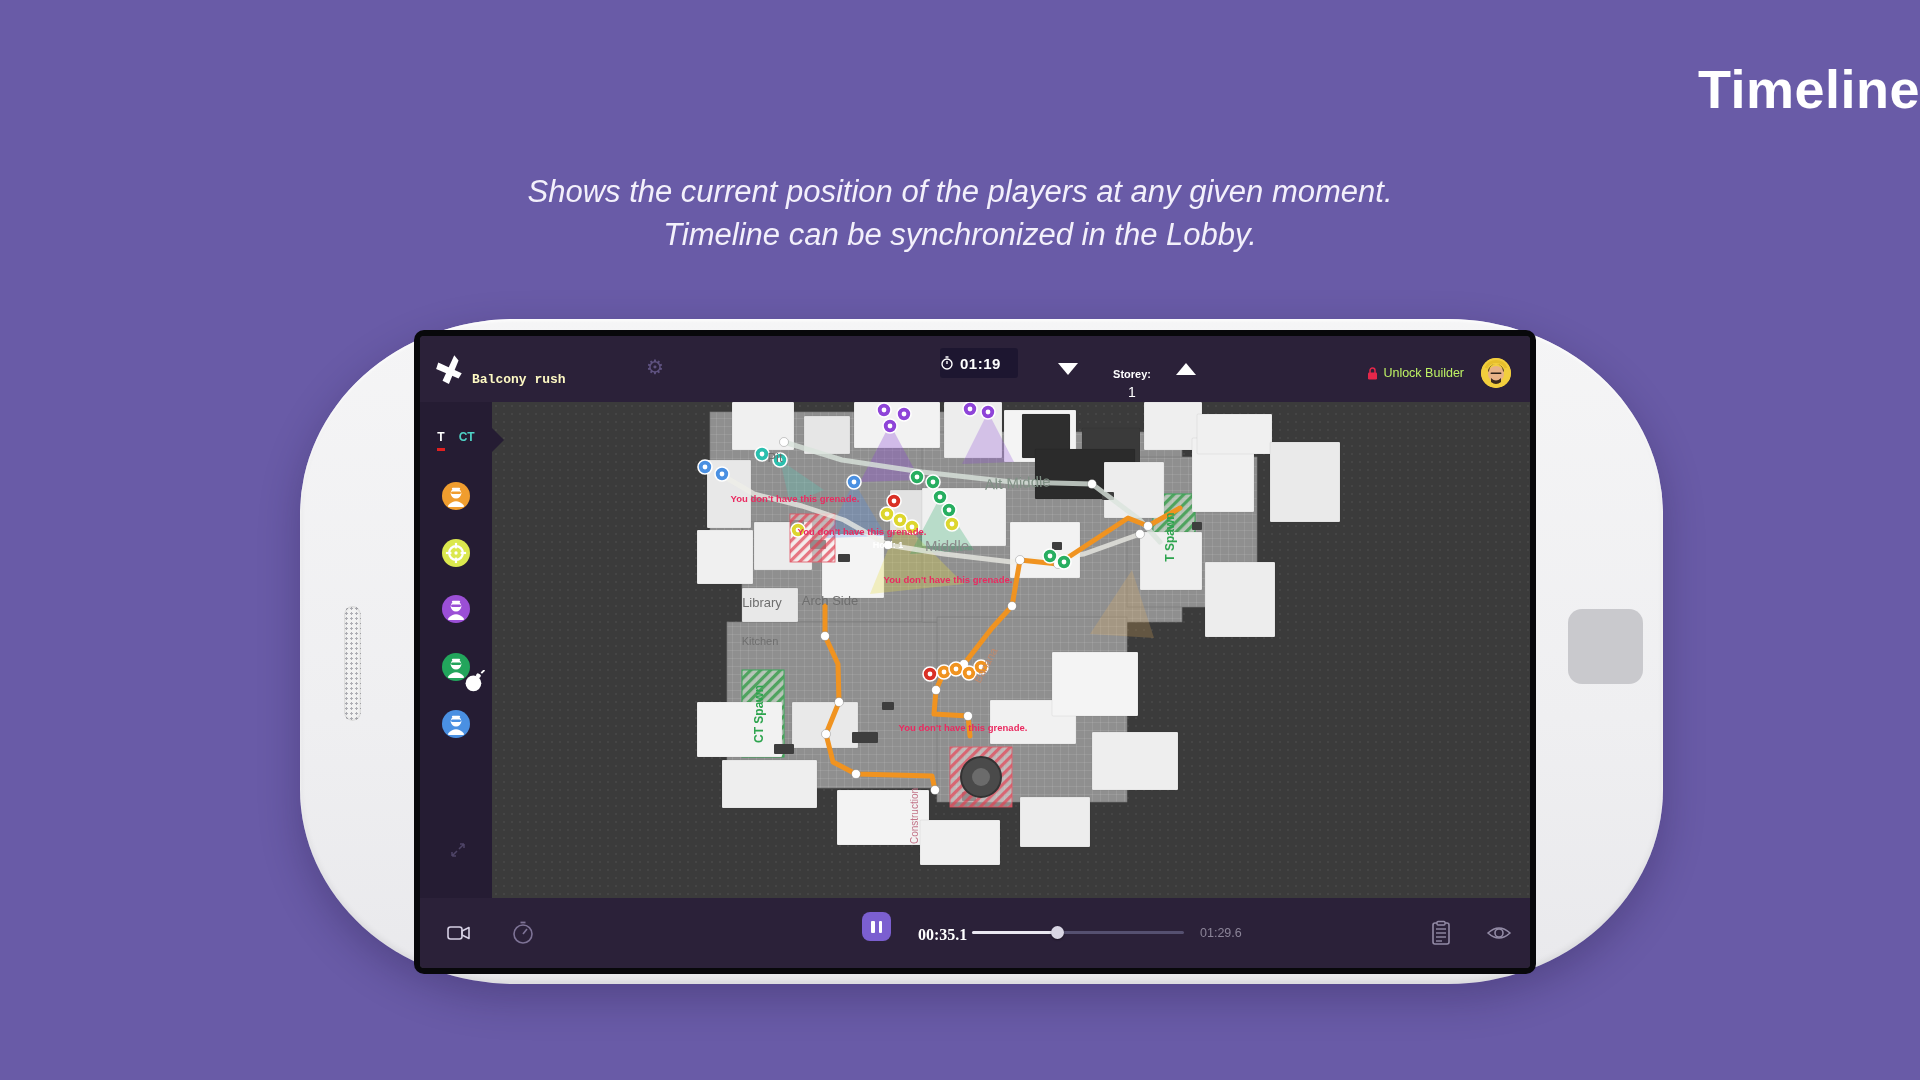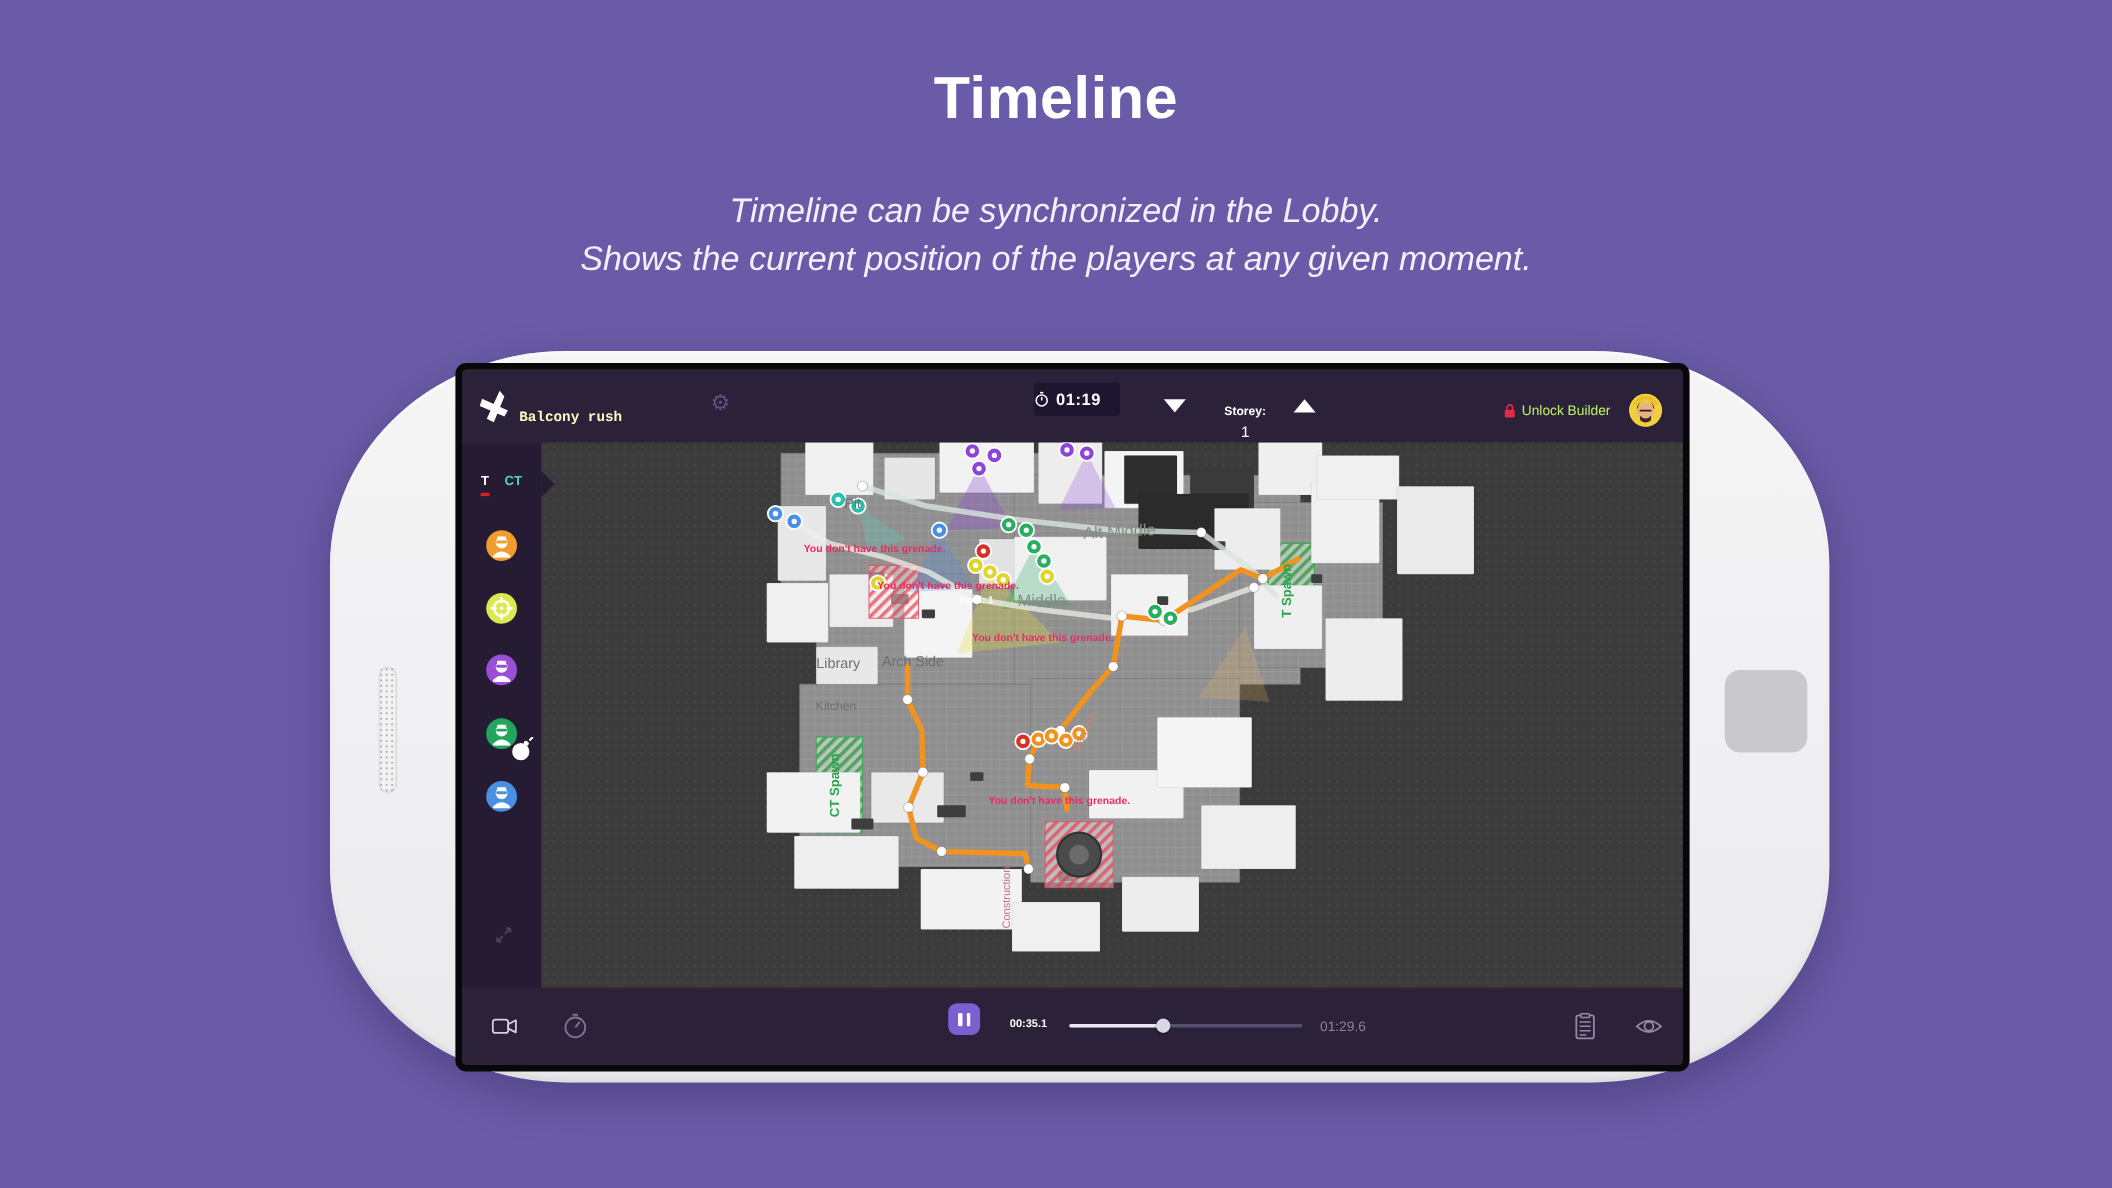--- a/index.html
+++ b/index.html
@@ -1,20 +1,20 @@
 <!DOCTYPE html>
 <html><head>
 <meta charset="utf-8">
 <style>
   * { margin:0; padding:0; box-sizing:border-box; }
   html,body { width:1920px; height:1080px; overflow:hidden; }
   body { font-family:"Liberation Sans", sans-serif; background:#695ba7; position:relative; }
 
   
-  .hero-title { position:absolute; top:58px; left:0; width:1920px; text-align:center;
+  .hero-title { position:absolute; top:58px; left:0; width:1920px; text-align:right;
     color:#fff; font-size:54px; font-weight:700; letter-spacing:.5px; }
   .hero-sub { position:absolute; top:170px; left:0; width:1920px; text-align:center;
     color:#f3f0fb; font-size:31px; font-style:italic; font-weight:400; line-height:43px; }
 
   
   .phone { position:absolute; left:300px; top:319px; width:1363px; height:665px;
     background:linear-gradient(180deg,#f5f5f6 0%,#efeff1 60%,#e9e9ec 100%);
     border-radius:215px / 195px;
     box-shadow:0 14px 40px rgba(25,15,55,.28), inset 0 2px 3px rgba(255,255,255,.8), inset 0 -3px 6px rgba(0,0,0,.07); }
   .speaker { position:absolute; left:44px; top:287px; width:17px; height:115px; border-radius:9px;
@@ -67,34 +67,34 @@
     background-image:radial-gradient(rgba(255,255,255,.05) 1px, transparent 1.2px);
     background-size:8px 8px; }
   .map-wrap svg { position:absolute; left:0; top:0; }
 
   
   .botbar { position:absolute; left:0; top:562px; width:1110px; height:70px; background:#2b2139; z-index:20; }
   .bb-icon { position:absolute; top:22px; width:26px; height:26px; }
   .pause-btn { position:absolute; left:442px; top:14px; width:29px; height:29px; background:#7b5fd0;
     border-radius:8px; display:flex; align-items:center; justify-content:center; gap:4px; }
   .pause-btn i { display:block; width:3.5px; height:12px; background:#fff; border-radius:1px; }
-  .cur-time { position:absolute; left:498px; top:28px; color:#fff; font-size:10px; font-weight:700; }
+  .cur-time { position:absolute; left:498px; top:28px; color:#fff; font-size:16px; font-weight:700;font-family:Liberation Serif, serif; }
   .track { position:absolute; left:552px; top:33px; width:212px; height:3px; background:#555070; border-radius:2px; }
   .track-fill { position:absolute; left:0; top:0; height:3px; background:#e9e7f1; border-radius:2px; }
   .thumb { position:absolute; top:-5px; width:13px; height:13px; background:#d9d6e4; border-radius:50%;
     box-shadow:0 1px 2px rgba(0,0,0,.4); }
   .tot-time { position:absolute; left:780px; top:28px; color:#8b8498; font-size:12.5px; }
 </style>
 </head>
 <body>
 
 <div class="hero-title">Timeline</div>
 <div class="hero-sub">
+  <div>Shows the current position of the players at any given moment.</div>
   <div>Timeline can be synchronized in the Lobby.</div>
-  <div>Shows the current position of the players at any given moment.</div>
 </div>
 
 <div class="phone">
   <div class="speaker"></div>
   <div class="home-btn"></div>
 
   <div class="bezel">
     <div class="screen">
 
       <div class="topbar">

